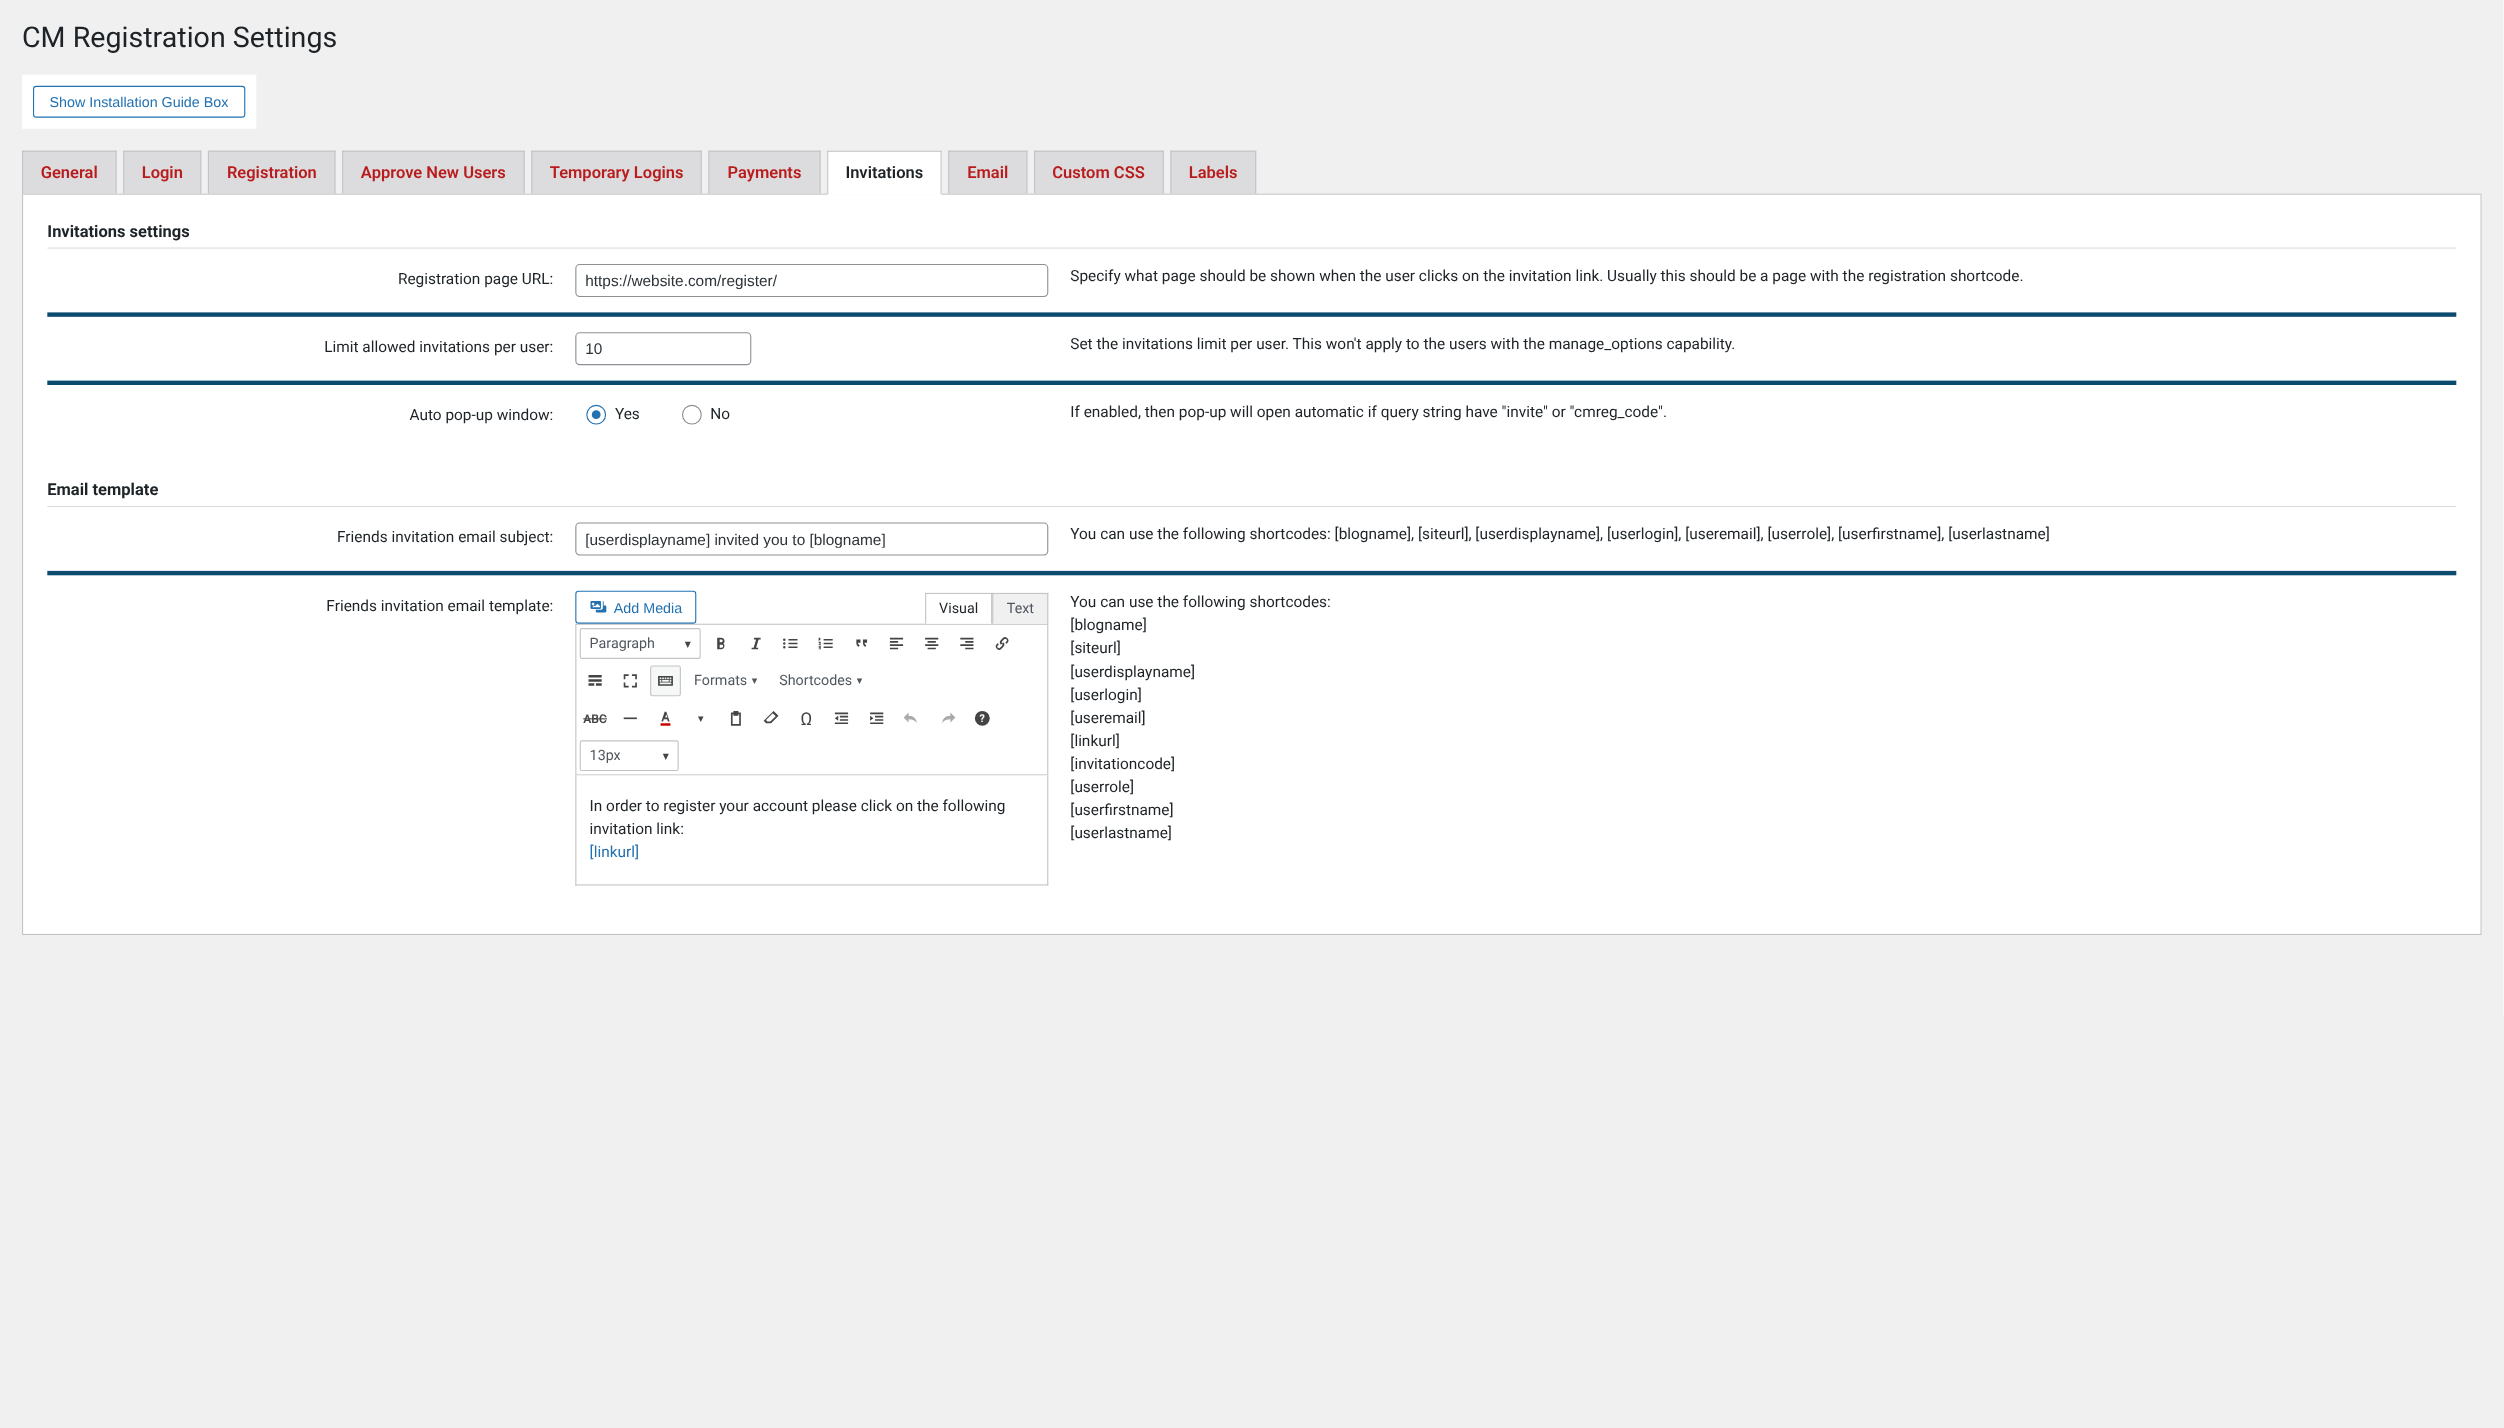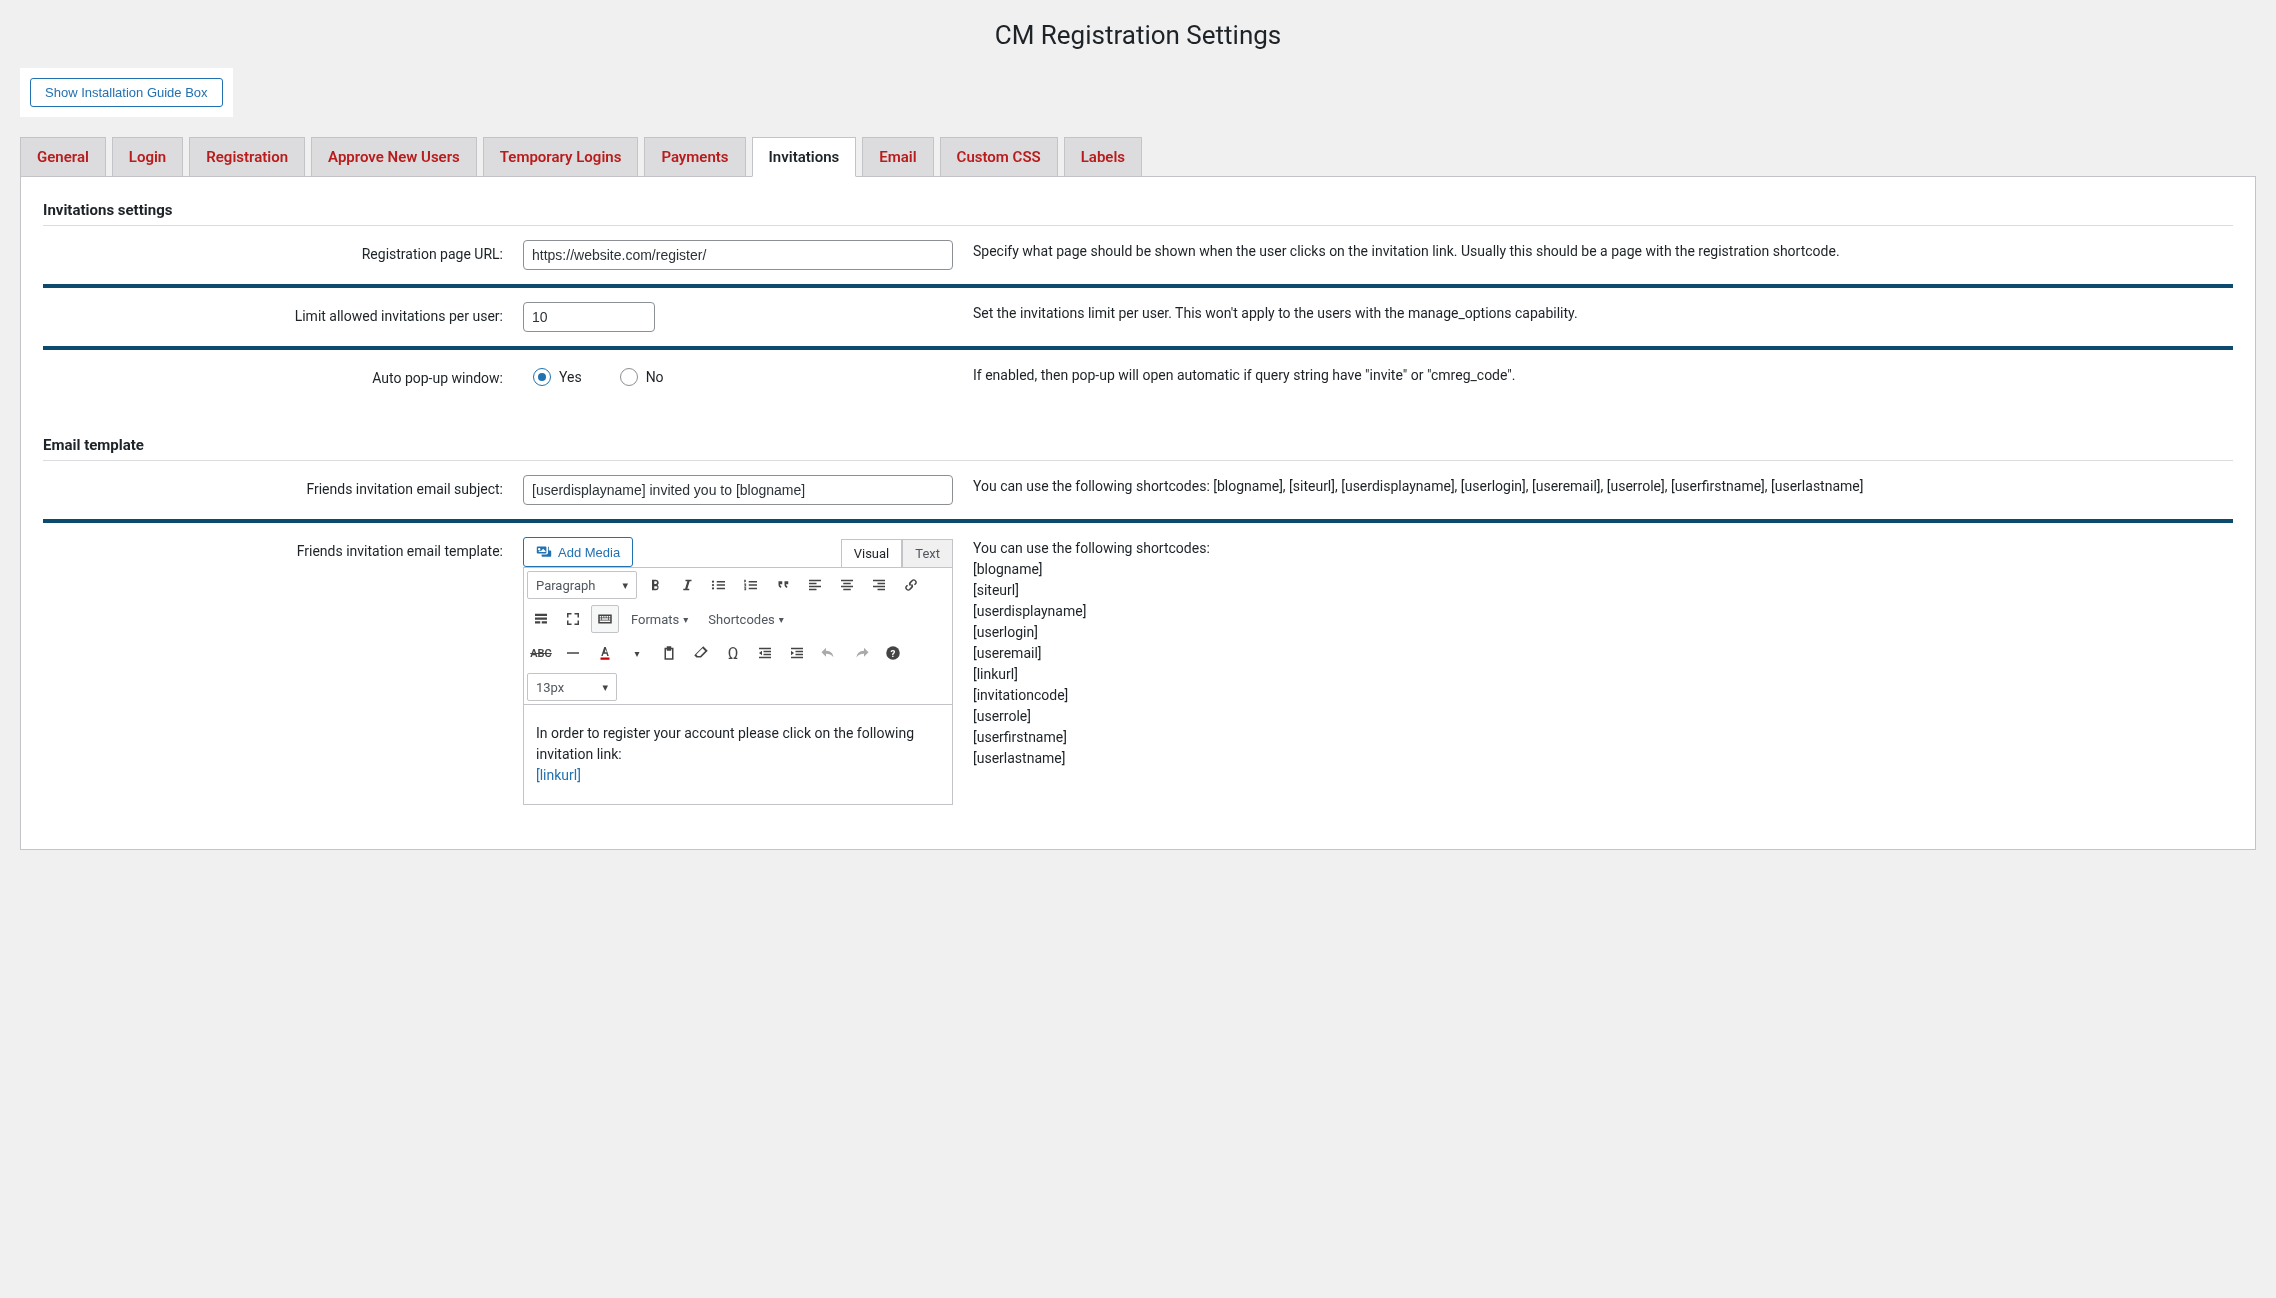--- a/index.html
+++ b/index.html
@@ -8,21 +8,20 @@
     background: #f0f0f1;
     color: #1d2327;
     font-size: 14px;
     padding: 20px;
   }
   h1.page-title {
     font-size: 26px;
     font-weight: 400;
     color: #1d2327;
     margin-bottom: 18px;
-    text-align: center;
   }
   .guide-box {
     background: #fff;
     padding: 10px;
     display: inline-block;
     margin-bottom: 20px;
   }
   .guide-btn {
     background: #fff;
     border: 1px solid #2271b1;
@@ -100,21 +99,21 @@
   }
   input[type="text"] {
     width: 100%;
     padding: 6px 8px;
     font-size: 14px;
     border: 1px solid #8c8f94;
     border-radius: 4px;
     color: #2c3338;
     background: #fff;
   }
-  input.small { width: 132px; }
+  input.small { width: 160px; }
   .radio-group { display: flex; gap: 28px; align-items: center; padding-top: 4px; }
   .radio-opt { display: flex; align-items: center; gap: 8px; cursor: pointer; padding-left: 10px; }
   .radio-circle {
     width: 18px; height: 18px; border-radius: 50%;
     border: 1px solid #8c8f94; display: flex; align-items: center; justify-content: center;
     background: #fff;
   }
   .radio-circle.checked { border-color: #2271b1; }
   .radio-circle.checked::after {
     content: ""; width: 8px; height: 8px; border-radius: 50%; background: #2271b1;

